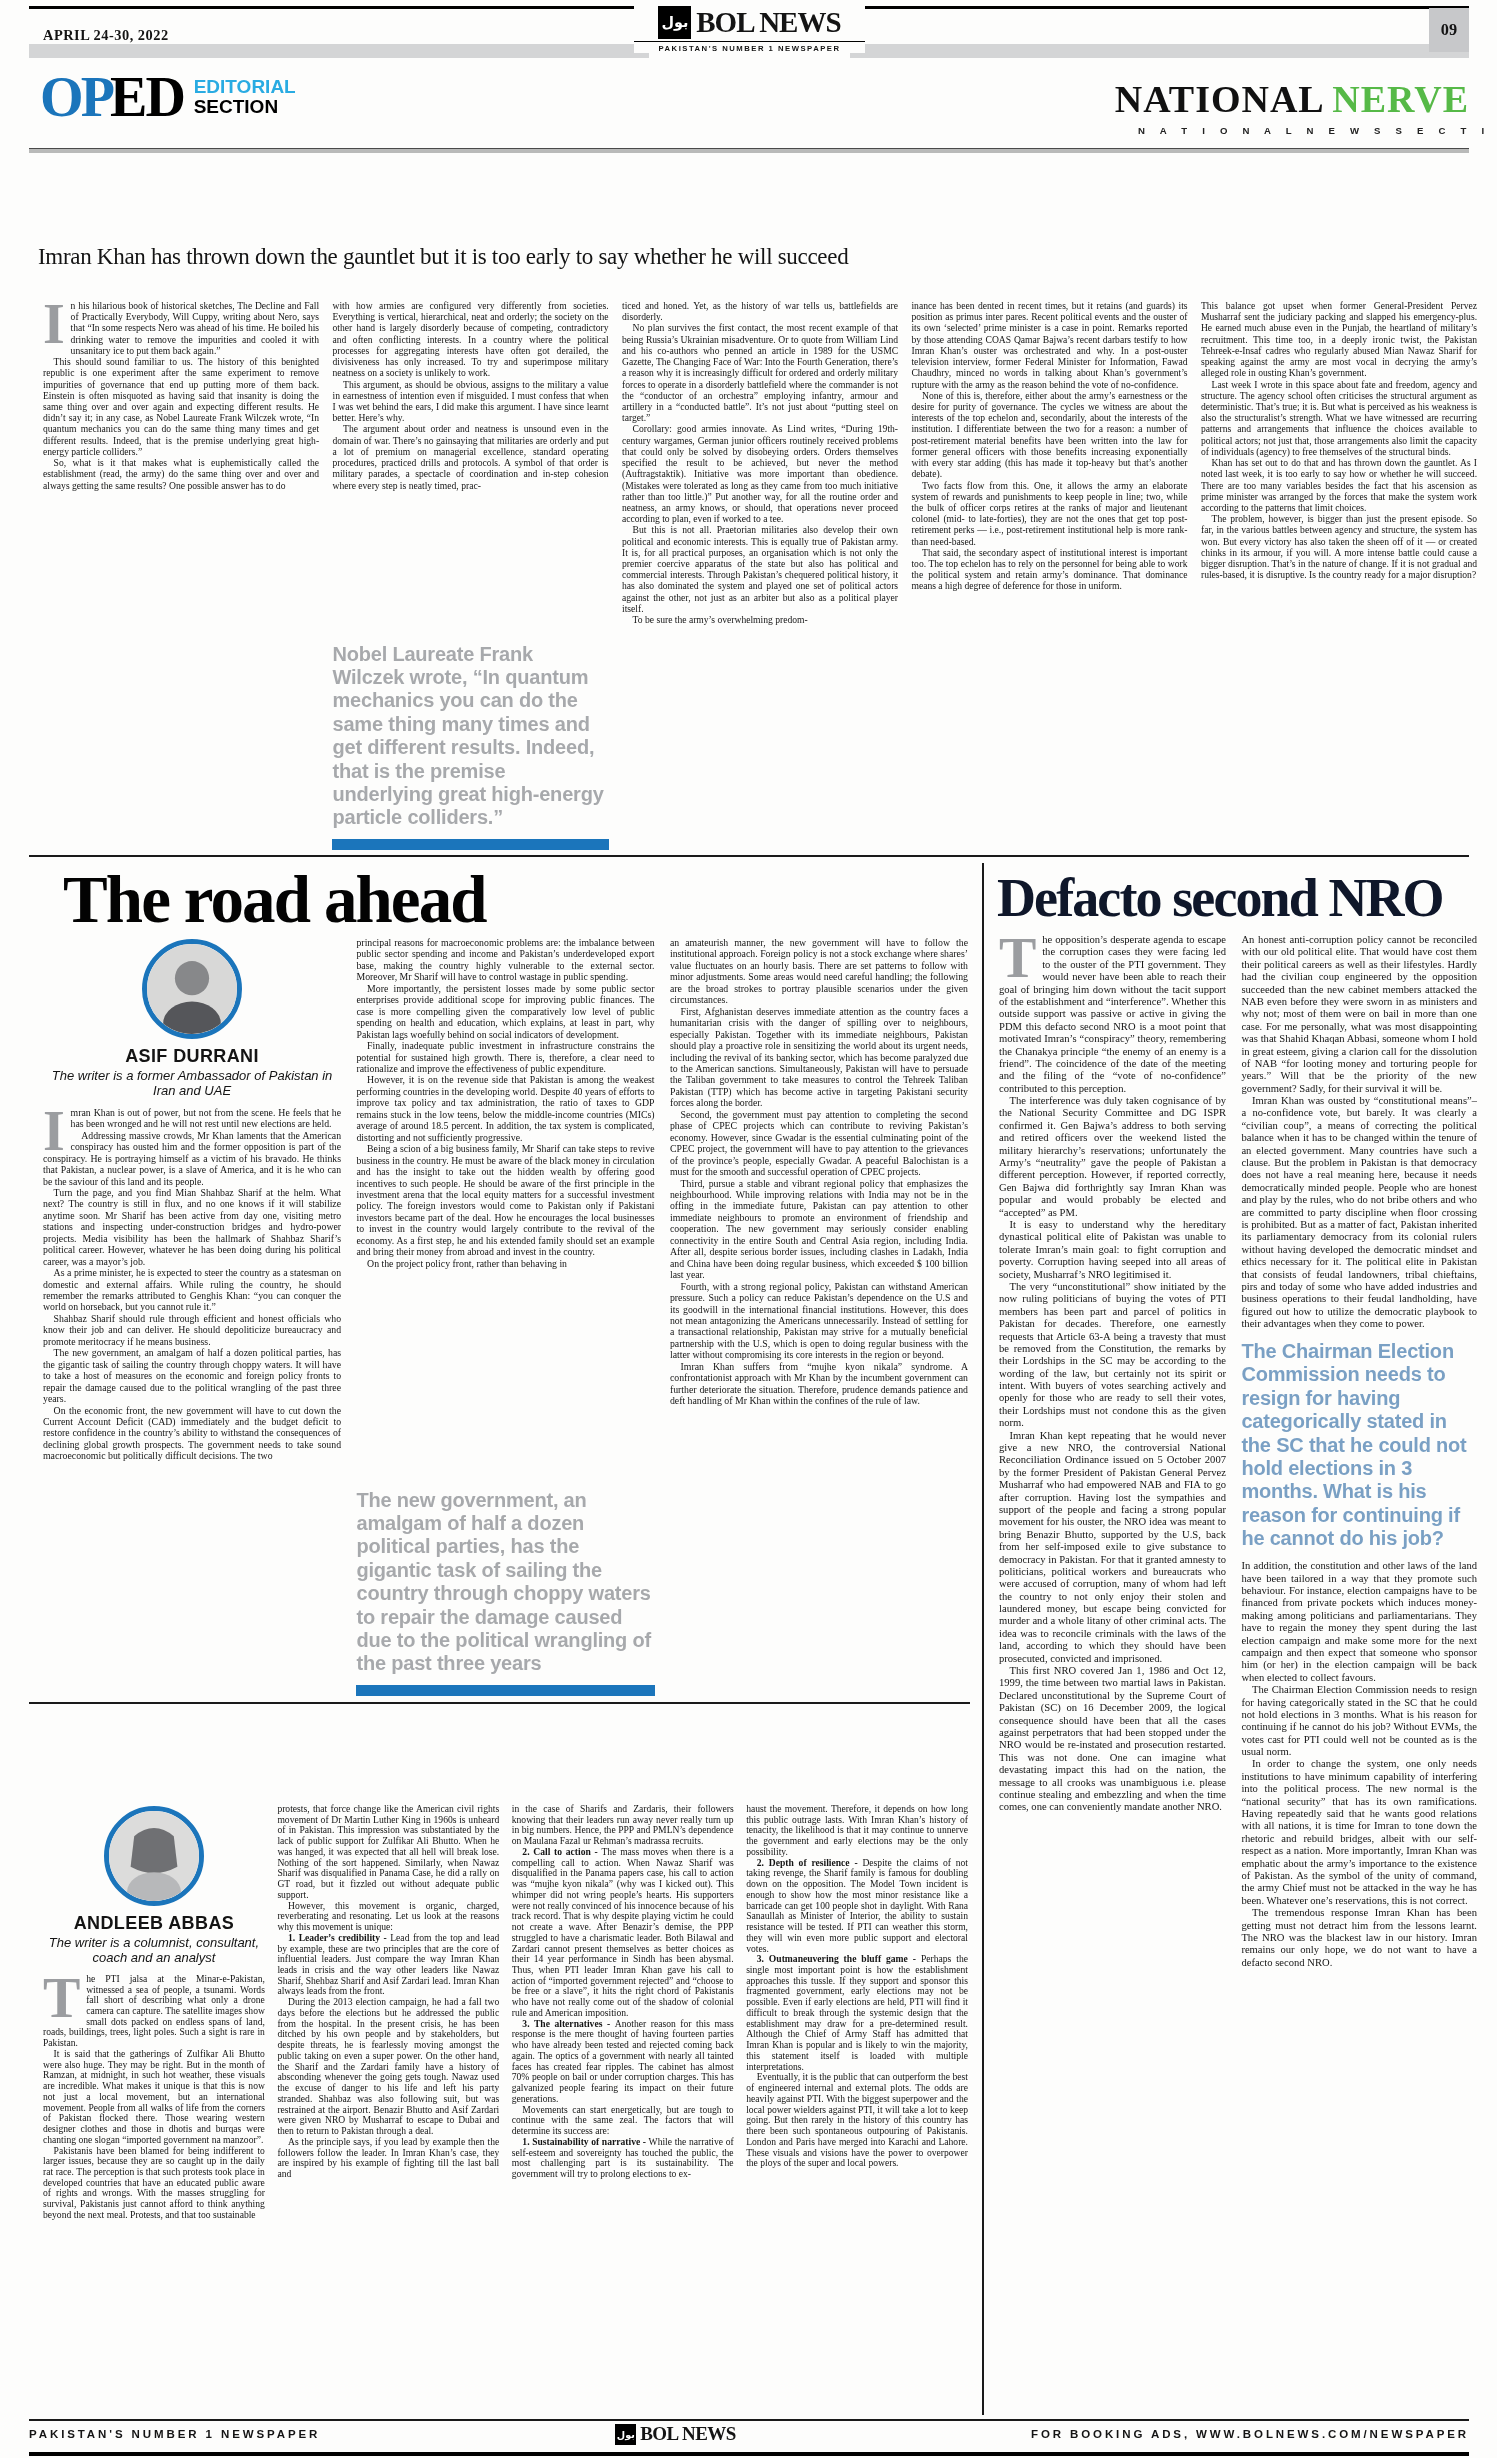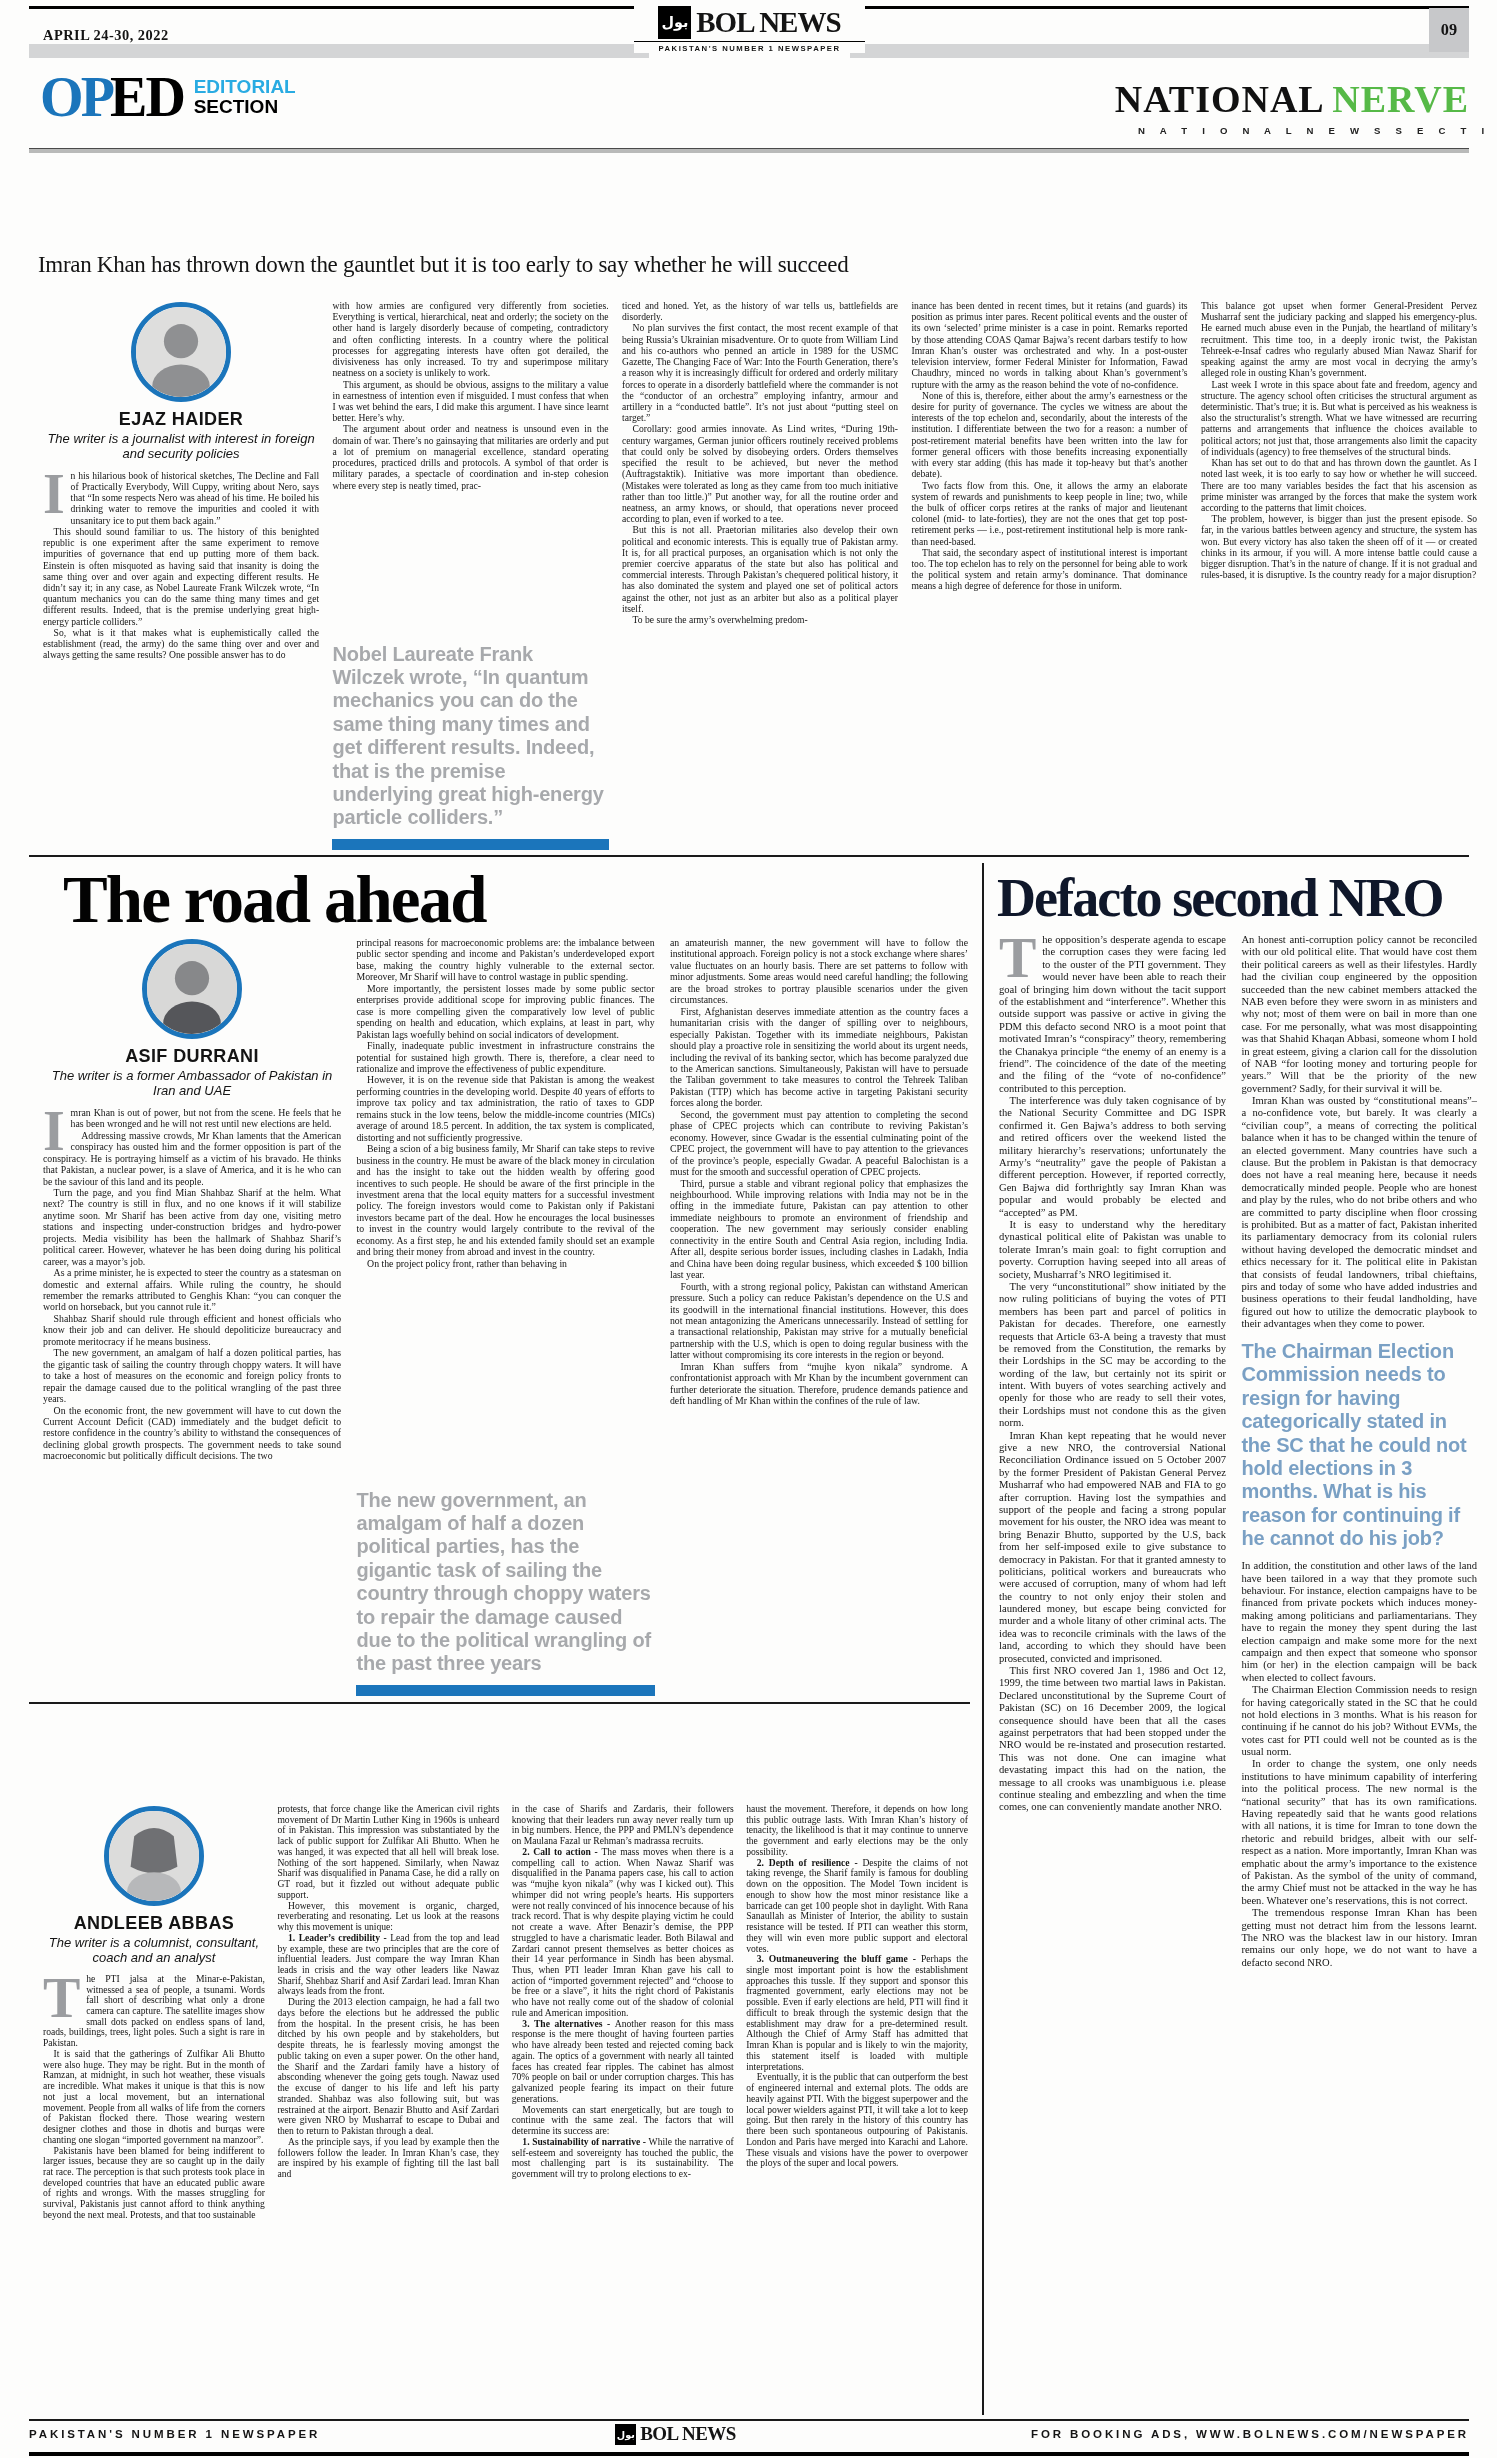--- a/index.html
+++ b/index.html
@@ -28,21 +28,21 @@
   .nerve{left:1138px;top:77px;width:331px;text-align:right;}
   .nerve-row{display:flex;align-items:center;justify-content:flex-end;gap:3.8px;}
   .nerve .w1{font:bold 38px "Liberation Serif",serif;letter-spacing:1px;color:#111;}
   .nerve .w2{font:bold 38px "Liberation Serif",serif;letter-spacing:1px;color:#56b947;}
   .flag{width:16.3px;height:25px;display:inline-block;}
   .nerve-cap{font:bold 9.6px "Liberation Sans",sans-serif;letter-spacing:6.2px;color:#222;margin-top:3.8px;white-space:nowrap;}
   .hdr-rule{left:29px;top:148px;width:1440px;height:3.8px;background:#b9bab9;border-top:1px solid #4a4a4a;}
   
   .headline-main{left:35px;top:154px;width:1441px;font:bold 85px "Liberation Serif",serif;
                  letter-spacing:-2.9px;line-height:1.02;color:#030303;}
-  .standfirst{left:38px;top:252px;width:1422px;font:500 23px "Liberation Serif",serif;letter-spacing:-0.3px;}
+  .standfirst{left:38px;top:244px;width:1422px;font:500 23px "Liberation Serif",serif;letter-spacing:-0.3px;}
   .headline-2{font:bold 67px "Liberation Serif",serif;letter-spacing:-1.9px;color:#030303;}
   .headline-3{font:bold 54px "Liberation Serif",serif;letter-spacing:-1.9px;color:#0f172a;}
   .headline-4{font:bold 71px "Liberation Serif",serif;letter-spacing:-1.9px;color:#030303;}
   
   .rule2{left:29px;top:855px;width:1440px;height:1.9px;background:#1a1a1a;}
   .vrule{left:982px;top:863px;width:1.9px;height:1552px;background:#1a1a1a;}
   .rule3{left:29px;top:1702px;width:941px;height:1.9px;background:#1a1a1a;}
   .rule4{left:29px;top:2419px;width:1440px;height:1.9px;background:#1a1a1a;}
   .bottom-rule{left:29px;top:2452px;width:1440px;height:3.8px;background:#000;}
   
@@ -121,31 +121,20 @@
     </div>
     <div class="nerve-cap">N A T I O N A L   N E W S   S E C T I O N</div>
   </div>
 
   <div class="abs hdr-rule"></div>
 
   <div class="abs standfirst">Imran Khan has thrown down the gauntlet but it is too early to say whether he will succeed</div>
 
   <div class="abs cols body-a" style="left:43px;top:300px;width:1434px;height:550px;gap:13.4px;">
     <div class="col" style="flex:1;">
-      <div class="acard">
-        <div class="photo">
-          <svg viewBox="0 0 100 100" width="90" height="90">
-              <rect width="100" height="100" fill="#dededd"></rect>
-              <circle cx="50" cy="38" r="19" fill="#8f9092"></circle>
-              <ellipse cx="50" cy="88" rx="32" ry="24" fill="#8f9092"></ellipse>
-            </svg>
-        </div>
-        <div class="aname">EJAZ HAIDER</div>
-        <div class="abio">The writer is a journalist with interest in foreign and security policies</div>
-      </div>
       <div>
           <p class="first"><span class="dropcap">I</span>n his hilarious book of historical sketches, The Decline and Fall of Practically Everybody, Will Cuppy, writing about Nero, says that “In some respects Nero was ahead of his time. He boiled his drinking water to remove the impurities and cooled it with unsanitary ice to put them back again.”</p>
           <p>This should sound familiar to us. The history of this benighted republic is one experiment after the same experiment to remove impurities of governance that end up putting more of them back. Einstein is often misquoted as having said that insanity is doing the same thing over and over again and expecting different results. He didn’t say it; in any case, as Nobel Laureate Frank Wilczek wrote, “In quantum mechanics you can do the same thing many times and get different results. Indeed, that is the premise underlying great high-energy particle colliders.”</p>
           <p>So, what is it that makes what is euphemistically called the establishment (read, the army) do the same thing over and over and always getting the same results? One possible answer has to do</p>
         </div>
     </div>
     <div class="col rel" style="flex:1;">
       <div class="clip-a" style="overflow:hidden;">
           <p>with how armies are configured very differently from societies. Everything is vertical, hierarchical, neat and orderly; the society on the other hand is largely disorderly because of competing, contradictory and often conflicting interests. In a country where the political processes for aggregating interests have often got derailed, the divisiveness has only increased. To try and superimpose military neatness on a society is unlikely to work.</p>
           <p>This argument, as should be obvious, assigns to the military a value in earnestness of intention even if misguided. I must confess that when I was wet behind the ears, I did make this argument. I have since learnt better. Here’s why.</p>

